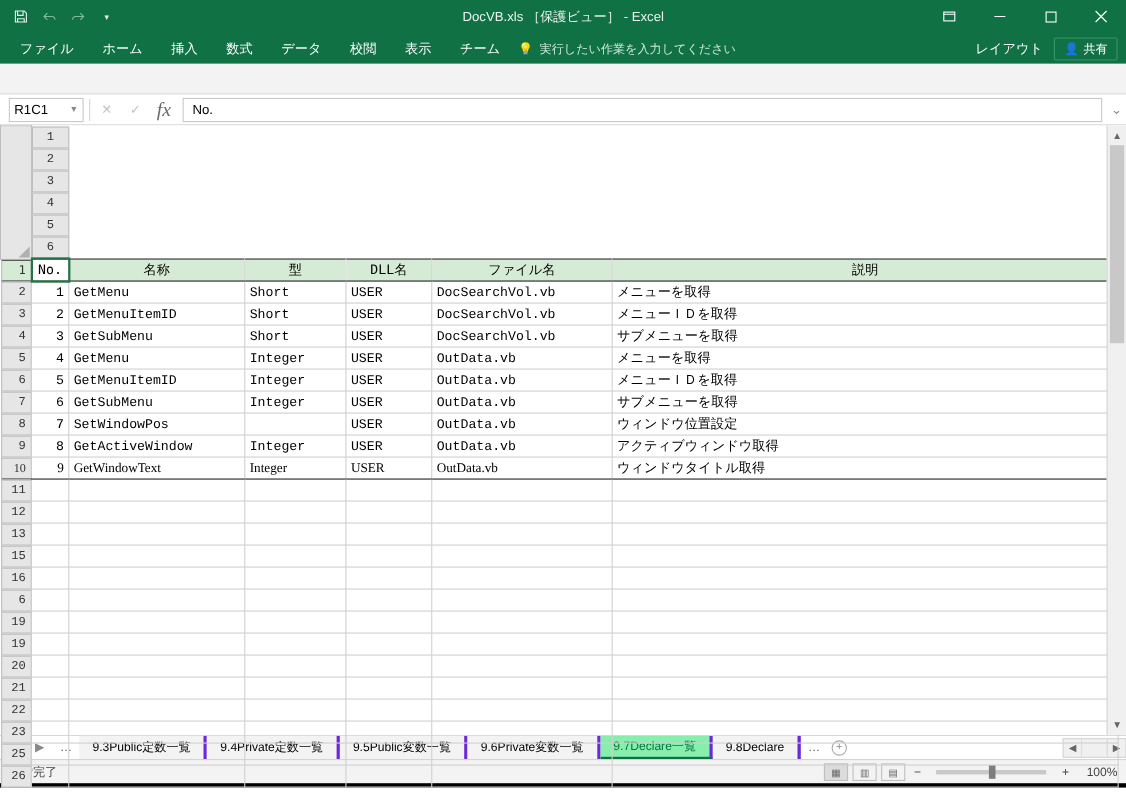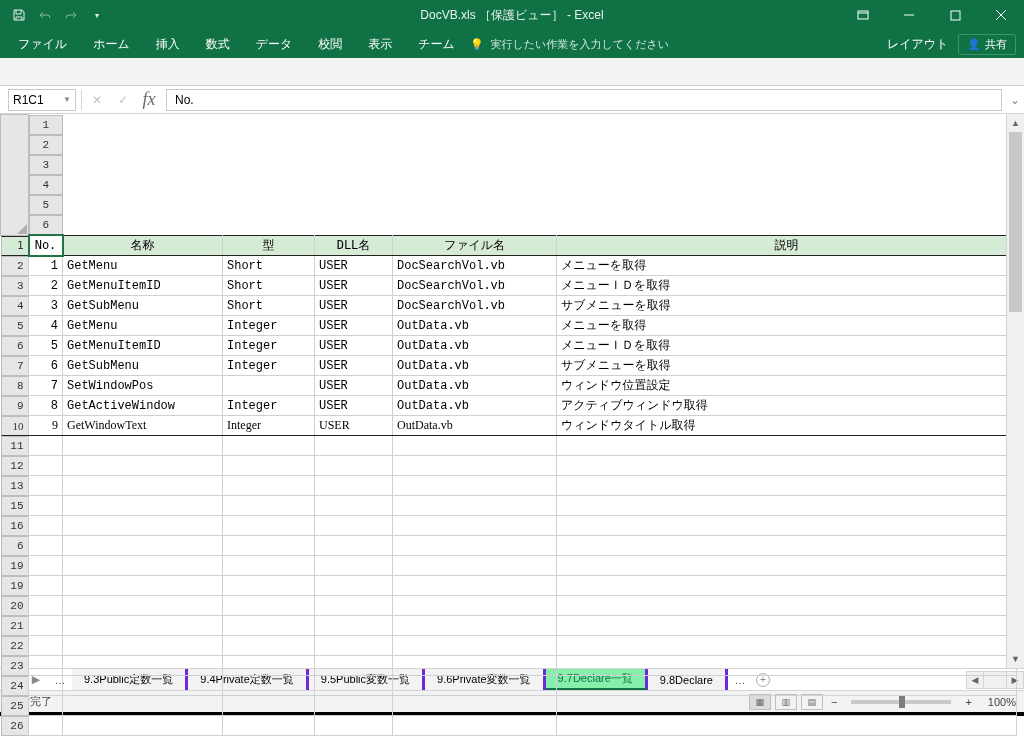--- a/index.html
+++ b/index.html
@@ -358,29 +358,20 @@
         <tr>
           <td class="rowhdr">23</td>
           <td></td>
           <td></td>
           <td></td>
           <td></td>
           <td></td>
           <td></td>
         </tr>
         <tr>
-          <td class="rowhdr">24</td>
-          <td></td>
-          <td></td>
-          <td></td>
-          <td></td>
-          <td></td>
-          <td></td>
-        </tr>
-        <tr>
           <td class="rowhdr">25</td>
           <td></td>
           <td></td>
           <td></td>
           <td></td>
           <td></td>
           <td></td>
         </tr>
         <tr>
           <td class="rowhdr">26</td>

